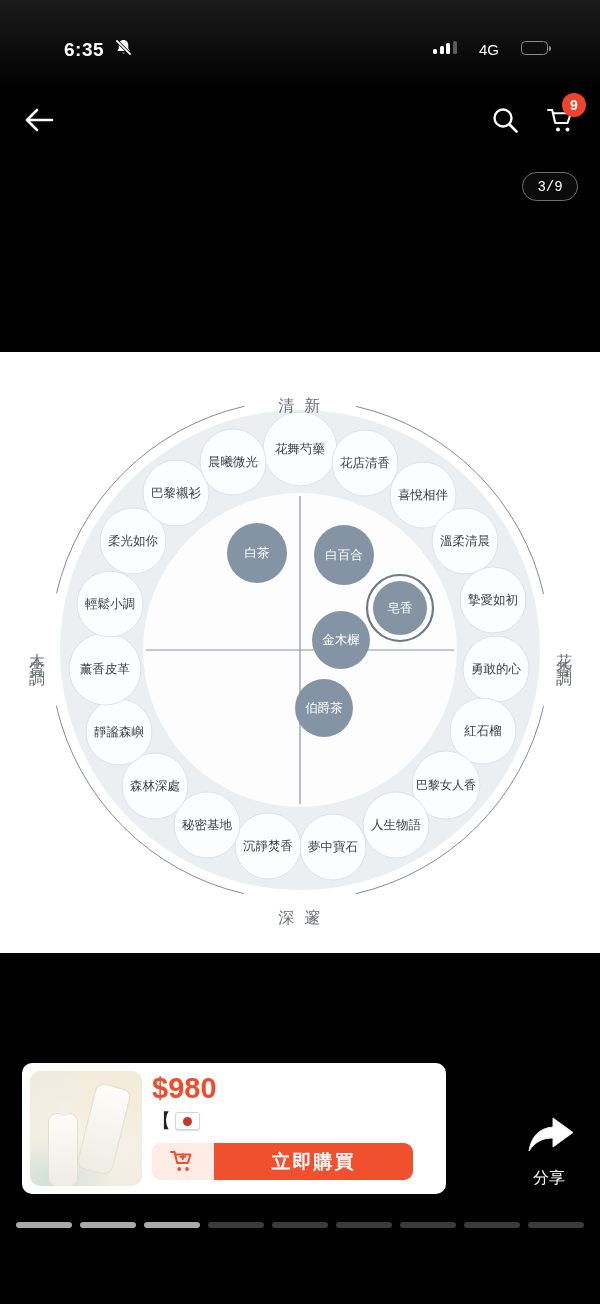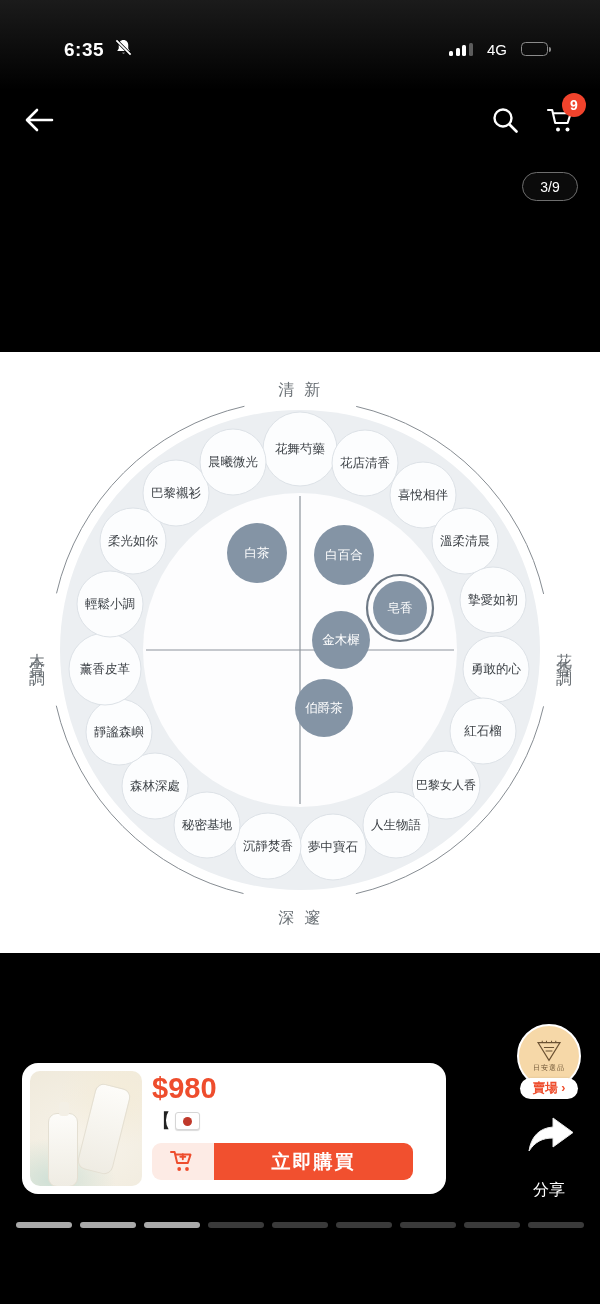--- a/index.html
+++ b/index.html
@@ -7,21 +7,21 @@
   body{font-family:"Liberation Sans","DejaVu Sans",sans-serif;}
   .screen{position:relative;width:600px;height:1304px;background:#000;overflow:hidden;margin:0 auto;}
   .screen::before{content:"";position:absolute;top:0;left:0;right:0;height:90px;
     background:linear-gradient(#1b1b1b,#000);pointer-events:none;}
 
   
   .status-bar{position:absolute;top:30px;left:0;right:0;height:38px;display:flex;
     align-items:center;justify-content:space-between;padding:0 52px 0 64px;color:#fff;z-index:5;}
   .status-left{display:flex;align-items:flex-end;gap:10px;}
   .status-time{font-size:19px;font-weight:bold;letter-spacing:.5px;}
-  .status-right{display:flex;align-items:center;gap:14px;}
+  .status-right{display:flex;gap:22px;}
   .signal{display:flex;align-items:flex-end;gap:2.5px;height:13px;}
   .signal span{width:4px;border-radius:1.5px;background:#fff;display:block;}
   .signal span:nth-child(1){height:5px;}
   .signal span:nth-child(2){height:8px;}
   .signal span:nth-child(3){height:11px;}
   .signal span:nth-child(4){height:13px;background:#5c5c5c;}
   .net-label{font-size:15px;color:#fff;}
   .battery{position:relative;width:27px;height:14px;border:1.5px solid #8b8b8b;border-radius:4.5px;padding:1.5px;}
   .battery::after{content:"";position:absolute;right:-4px;top:4px;width:2px;height:5px;background:#8b8b8b;
     border-radius:0 2px 2px 0;}
@@ -29,34 +29,34 @@
 
   
   .nav-bar{position:absolute;top:96px;left:0;right:0;height:48px;display:flex;align-items:center;
     justify-content:space-between;padding:0 22px;z-index:5;}
   .nav-right{display:flex;align-items:center;gap:22px;}
   .icon-btn{position:relative;width:34px;height:34px;display:flex;align-items:center;justify-content:center;cursor:pointer;}
   .cart-badge{position:absolute;top:-10px;right:-8px;min-width:24px;height:24px;border-radius:12px;
     background:#f1432c;color:#fff;font-size:14px;font-weight:bold;display:flex;align-items:center;justify-content:center;padding:0 5px;}
   .page-pill{position:absolute;top:172px;right:22px;width:56px;height:29px;border:1px solid #6e6e6e;
     border-radius:15px;background:rgba(20,20,20,.55);color:#fff;font-size:14px;display:flex;
-    align-items:center;justify-content:center;z-index:5;}
+    align-items:center;justify-content:center;z-index:5;font-family:Liberation Mono, monospace;}
 
   
   .image-area{position:absolute;top:352px;left:0;width:600px;height:601px;background:#fff;}
   .axis-label{position:absolute;color:#6b7176;font-size:16px;letter-spacing:10px;z-index:2;}
   .axis-label.vert{writing-mode:vertical-rl;letter-spacing:8px;}
-  .axis-top{top:28px;left:50%;transform:translateX(-42%);}
+  .axis-top{top:44px;left:50%;transform:translateX(-42%);}
   .axis-bottom{bottom:24px;left:50%;transform:translateX(-42%);}
   .axis-left{left:26px;top:50%;transform:translateY(-54%);}
   .axis-right{right:26px;top:50%;transform:translateY(-54%);}
 
   
   .product-card{position:absolute;left:22px;top:1063px;width:424px;height:131px;background:#fff;
-    border-radius:16px;box-shadow:0 2px 8px rgba(0,0,0,.4);padding:8px;display:flex;gap:10px;}
+    border-radius:10px;box-shadow:0 2px 8px rgba(0,0,0,.4);padding:8px;display:flex;gap:10px;}
   .thumb{position:relative;width:112px;height:115px;border-radius:10px;overflow:hidden;flex:0 0 auto;
     background:
       radial-gradient(90px 60px at 20% 95%, #cfe0d6 0%, rgba(207,224,214,0) 70%),
       radial-gradient(80px 70px at 80% 20%, #f4ecd9 0%, rgba(244,236,217,0) 75%),
       radial-gradient(120px 90px at 55% 60%, #f7f3ea 0%, #efe9da 100%);}
   .bottle{position:absolute;background:linear-gradient(#fdfcf9,#efece3);border:1px solid #e4dfd2;border-radius:9px;}
   .bottle.b1{left:18px;top:42px;width:30px;height:74px;}
   .bottle.b1::before{content:"";position:absolute;top:-12px;left:10px;width:10px;height:14px;background:#f3efe5;border-radius:3px;}
   .bottle.b2{left:56px;top:14px;width:36px;height:88px;transform:rotate(14deg);}
   .card-info{display:flex;flex-direction:column;min-width:0;flex:1;padding-top:2px;}
@@ -75,21 +75,21 @@
 
   .shop-float{position:absolute;left:516px;top:1024px;width:66px;text-align:center;z-index:4;}
   .shop-avatar{position:relative;width:64px;height:64px;margin:0 auto;border-radius:50%;background:#f6d8a8;
     border:2px solid #fff;display:flex;flex-direction:column;align-items:center;justify-content:center;}
   .shop-logo{width:26px;height:22px;}
   .shop-name{font-size:7px;color:#6b5233;letter-spacing:1px;margin-top:1px;}
   .shop-pill{position:relative;margin:-10px auto 0;width:58px;height:21px;background:#fff;border-radius:11px;
     box-shadow:0 1px 3px rgba(0,0,0,.3);display:flex;align-items:center;justify-content:center;
     color:#ee4d2d;font-size:12.5px;font-weight:bold;cursor:pointer;}
   .share-wrap{position:absolute;left:514px;top:1116px;width:70px;text-align:center;z-index:4;cursor:pointer;}
-  .share-label{color:#fff;font-size:16px;margin-top:18px;}
+  .share-label{color:#fff;font-size:16px;margin-top:6px;}
 
   .dashes{position:absolute;left:16px;top:1222px;width:568px;display:flex;gap:8px;}
   .dash{height:6px;border-radius:3px;flex:1;background:#3a3a3a;}
   .dash.active{background:#a9a9a9;}
 
   svg text{font-family:"Liberation Sans","DejaVu Sans",sans-serif;}
 </style>
 </head>
 <body>
 
@@ -274,30 +274,20 @@
             <path d="M14.8 6.3v5M12.3 8.8h5" stroke="#ee4d2d" stroke-width="1.9" stroke-linecap="round"></path>
             <circle cx="11.2" cy="21" r="1.9" fill="#ee4d2d"></circle>
             <circle cx="19" cy="21" r="1.9" fill="#ee4d2d"></circle>
           </svg>
         </div>
         <button class="buy-btn">立即購買</button>
       </div>
     </div>
   </div>
 
-  <div class="shop-float">
-    <div class="shop-avatar">
-      <svg class="shop-logo" viewBox="0 0 30 26">
-        <path d="M2 3 15 24 28 3z" fill="none" stroke="#6b5233" stroke-width="1.4"></path>
-        <path d="M7 3v-2m5 2v-2m6 2v-2m5 2v-2M9 9h12M11 13h8" stroke="#6b5233" stroke-width="1.2" fill="none"></path>
-      </svg>
-      <div class="shop-name">日安選品</div>
-    </div>
-    <div class="shop-pill">賣場 ›</div>
-  </div>
 
   <div class="share-wrap">
     <svg width="52" height="42" viewBox="0 0 52 42">
       <path d="M30 2v9c-14 1-22 10-24 24 6-9 13-13 24-13v9l20-14.5z" fill="#fff" stroke="#e8e8e8" stroke-width="1"></path>
     </svg>
     <div class="share-label">分享</div>
   </div>
 
   <div class="dashes" id="dashes">
       <div class="dash active"></div>

